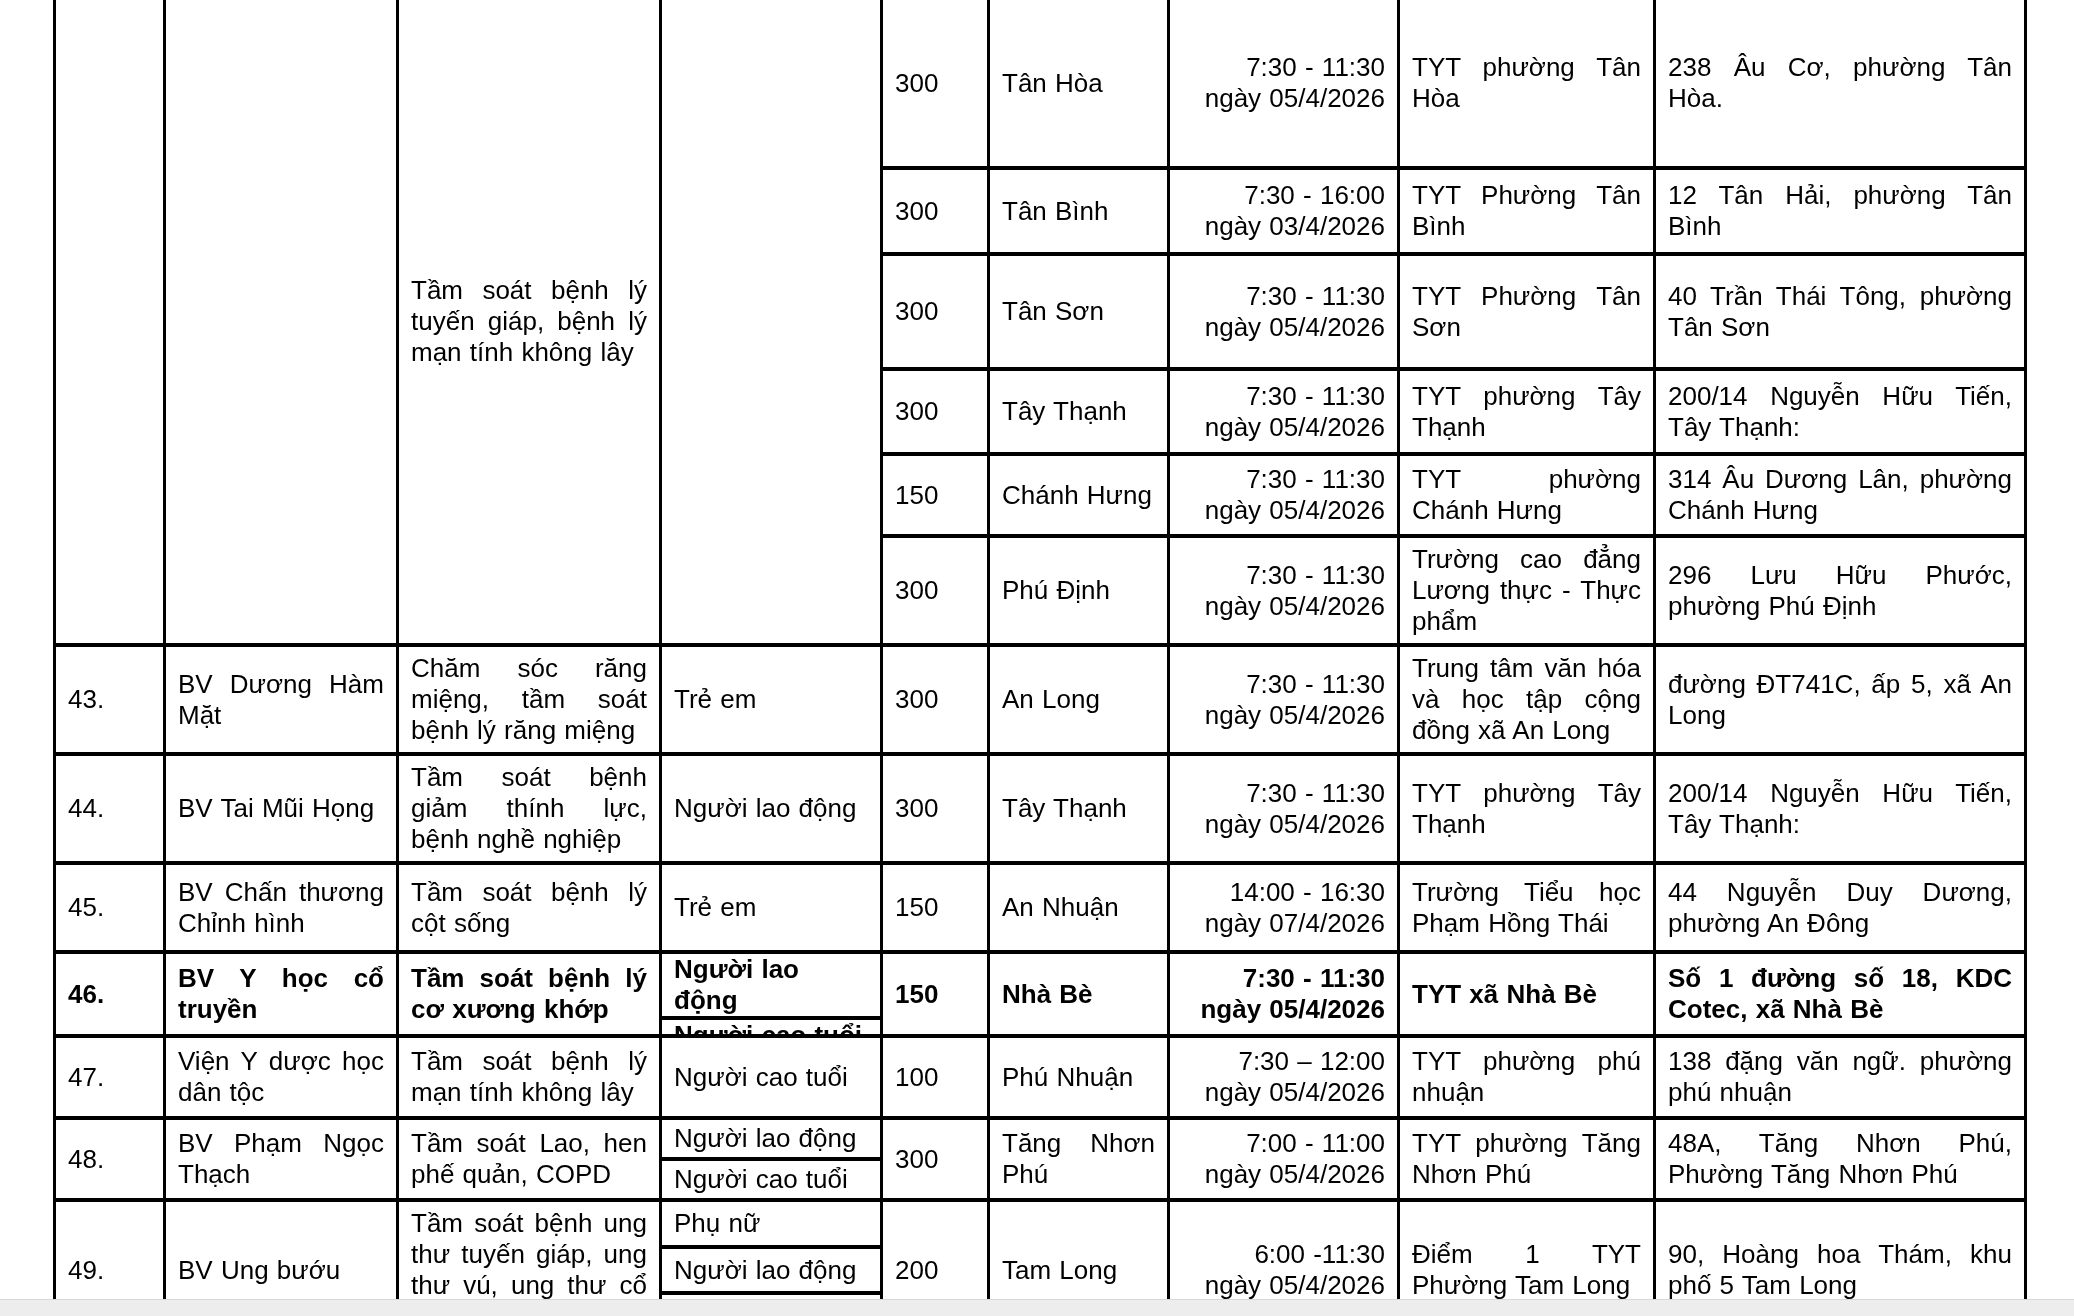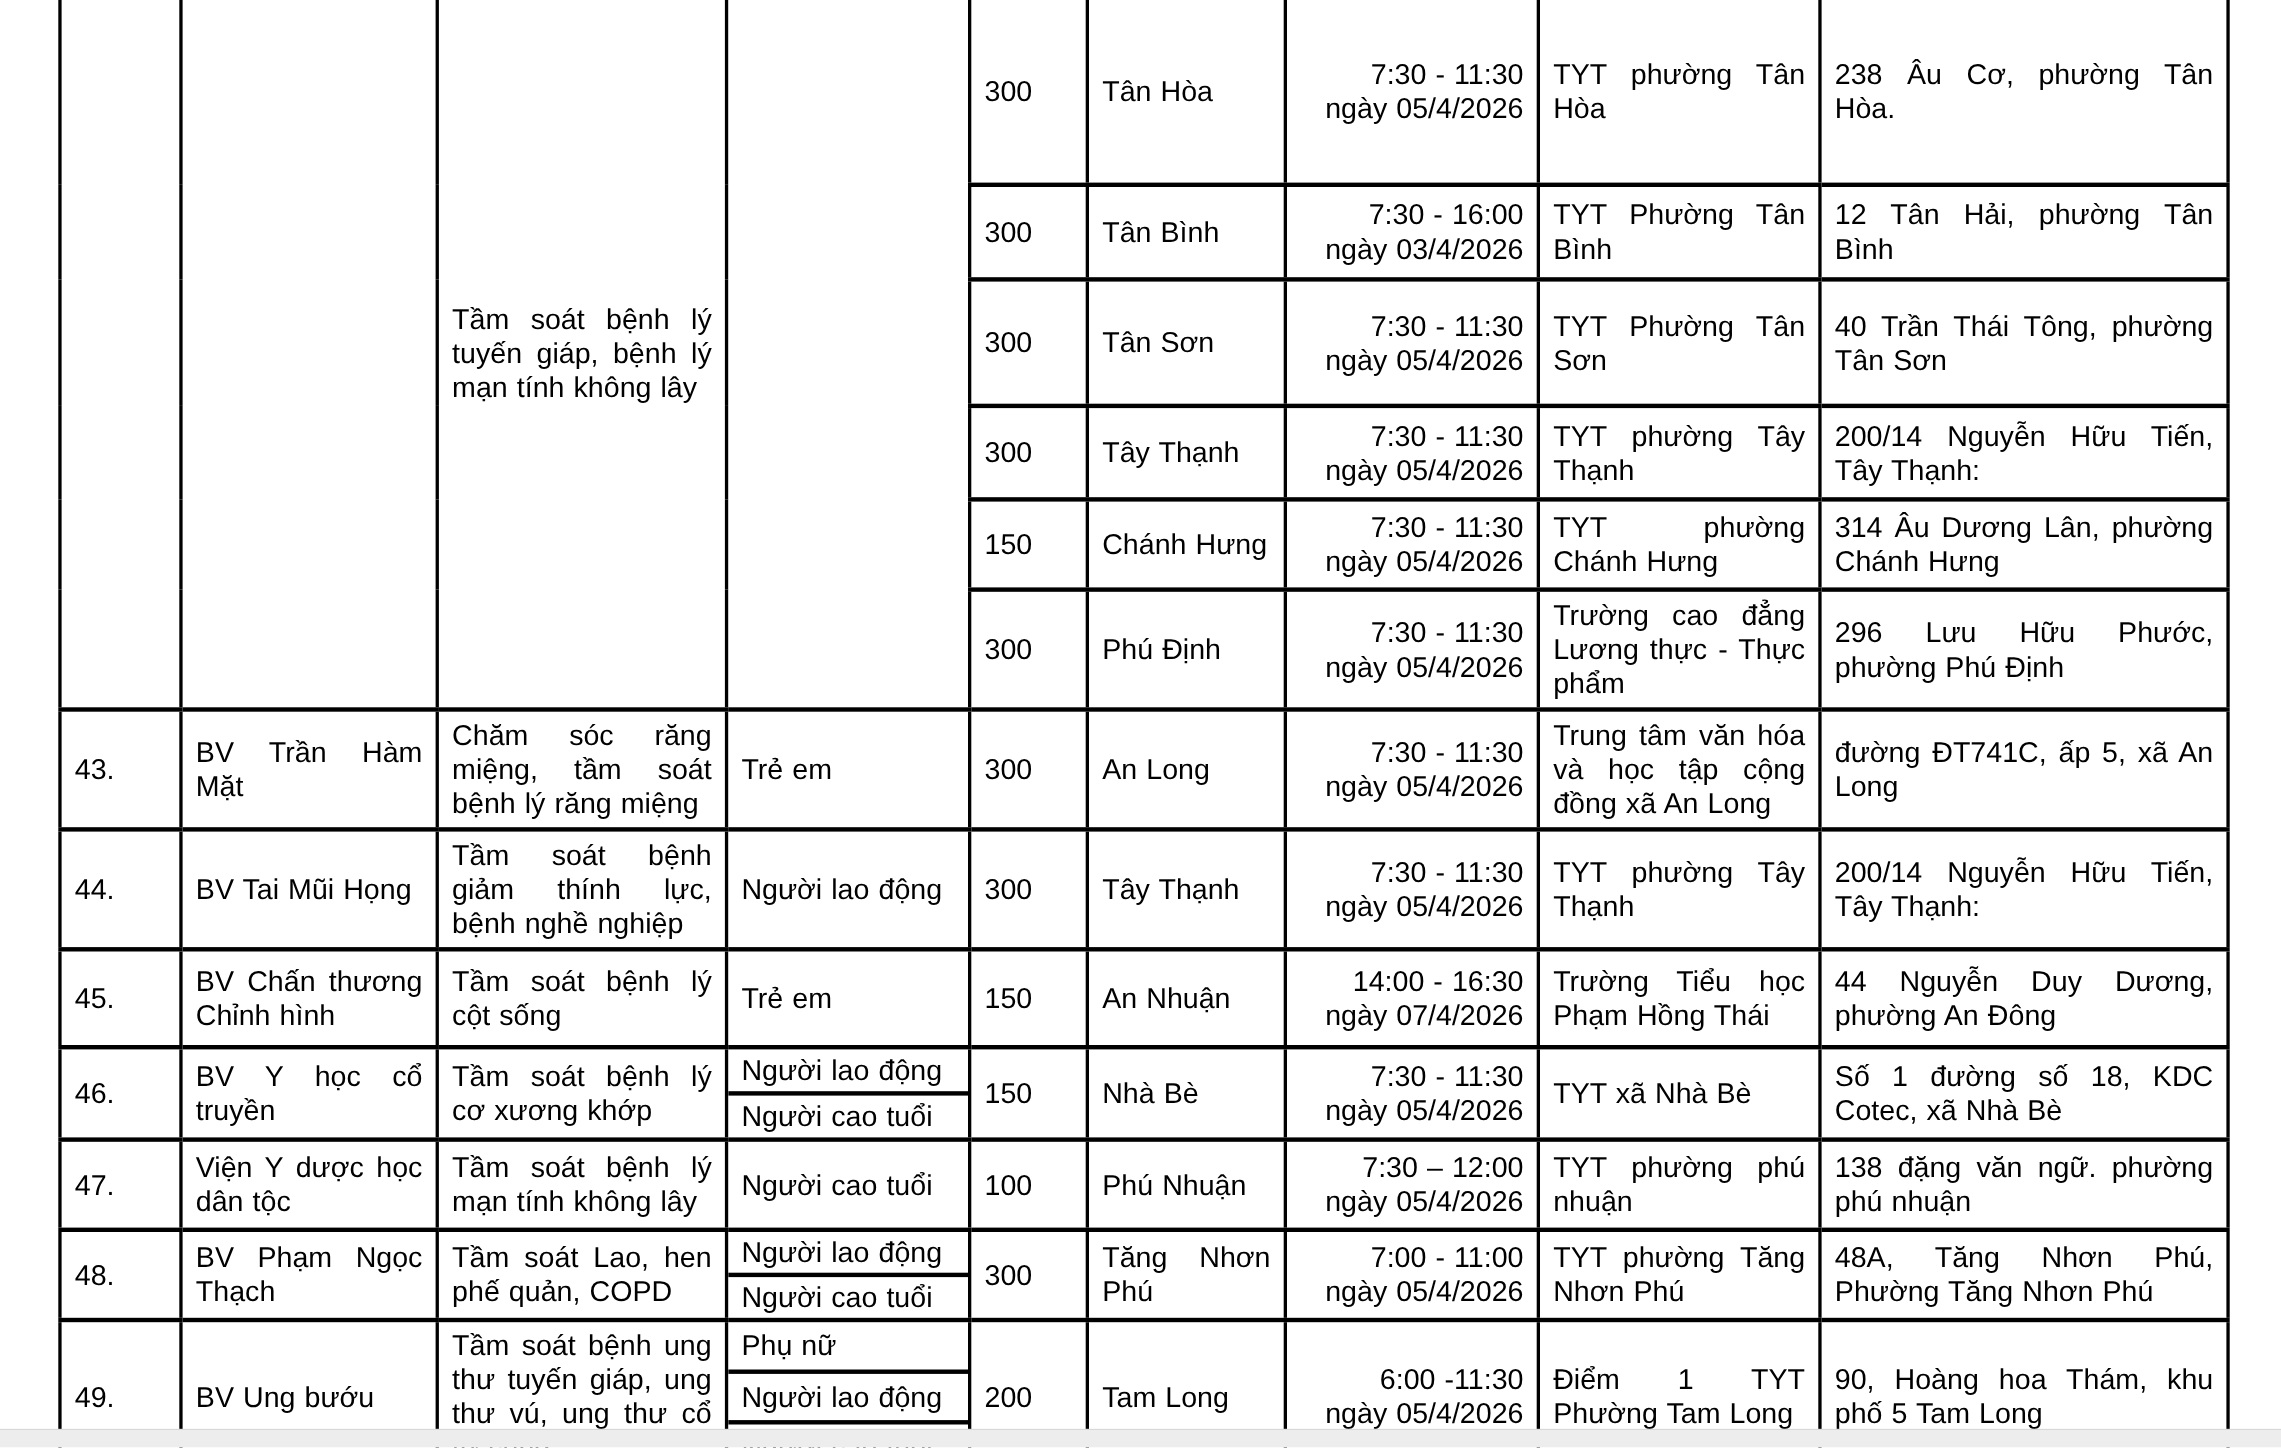--- a/index.html
+++ b/index.html
@@ -58,21 +58,21 @@
 
   tr.r1{height:168px;}
   tr.r2{height:86px;}
   tr.r3{height:115px;}
   tr.r4{height:85px;}
   tr.r5{height:82px;}
   tr.r6{height:82px;}
   tr.r43{height:95px;}
   tr.r44{height:86px;}
   tr.r45{height:89px;}
-  tr.r46{height:84px;}
+  tr.r46{height:84px;font-weight:bold;}
   tr.r47{height:82px;}
   tr.r48{height:82px;}
   tr.r49{height:112px;}
 
   td.split{padding:0; position:relative;}
   .subwrap{position:absolute; top:0; left:0; right:0; bottom:0; display:flex; flex-direction:column;}
   .sub{flex:1; display:flex; align-items:center; padding:0 12px; border-bottom:4px solid #000;}
   .sub:last-child{border-bottom:none;}
 </style>
 </head>
@@ -154,21 +154,21 @@
         <td class="time">
           <div>7:30 - 11:30</div>
           <div>ngày 05/4/2026</div>
         </td>
         <td class="just">Trường cao đẳng Lương thực - Thực phẩm</td>
         <td class="just">296 Lưu Hữu Phước, phường Phú Định</td>
       </tr>
 
       <tr class="r43">
         <td class="stt">43.</td>
-        <td class="just">BV Trần Hàm Mặt</td>
+        <td class="just">BV Dương Hàm Mặt</td>
         <td class="just">Chăm sóc răng miệng, tầm soát bệnh lý răng miệng</td>
         <td>Trẻ em</td>
         <td class="count">300</td>
         <td class="loc">An Long</td>
         <td class="time">
           <div>7:30 - 11:30</div>
           <div>ngày 05/4/2026</div>
         </td>
         <td class="just">Trung tâm văn hóa và học tập cộng đồng xã An Long</td>
         <td class="just">đường ĐT741C, ấp 5, xã An Long</td>

